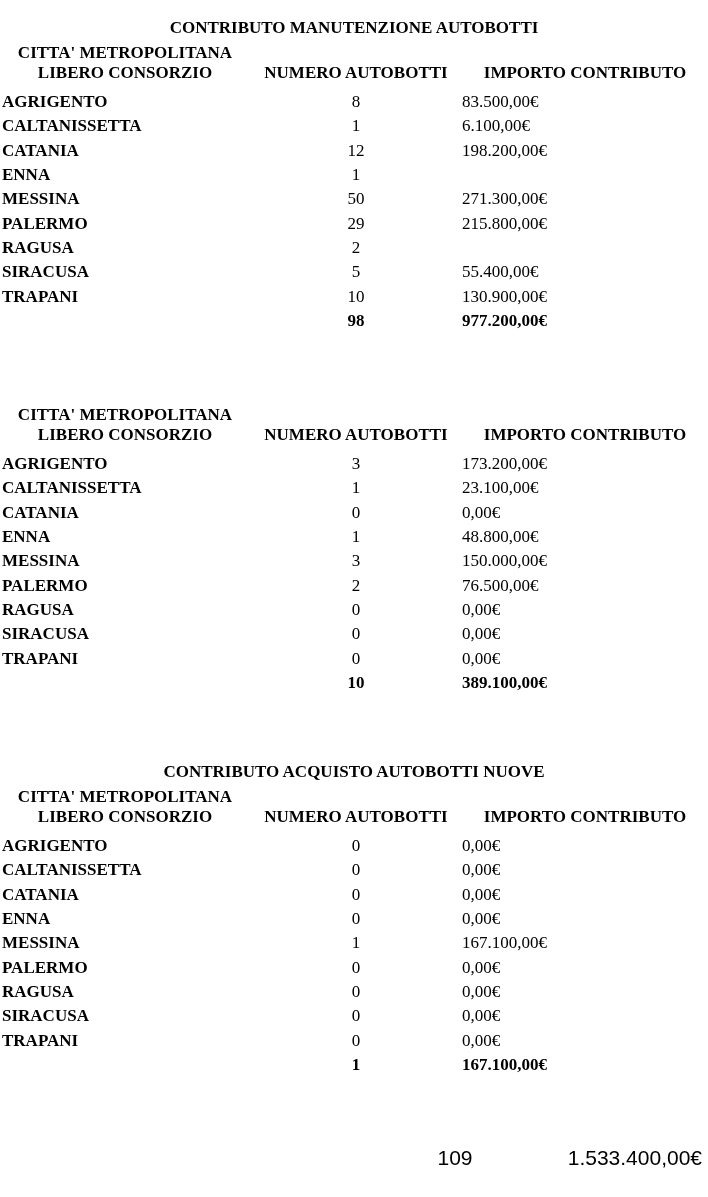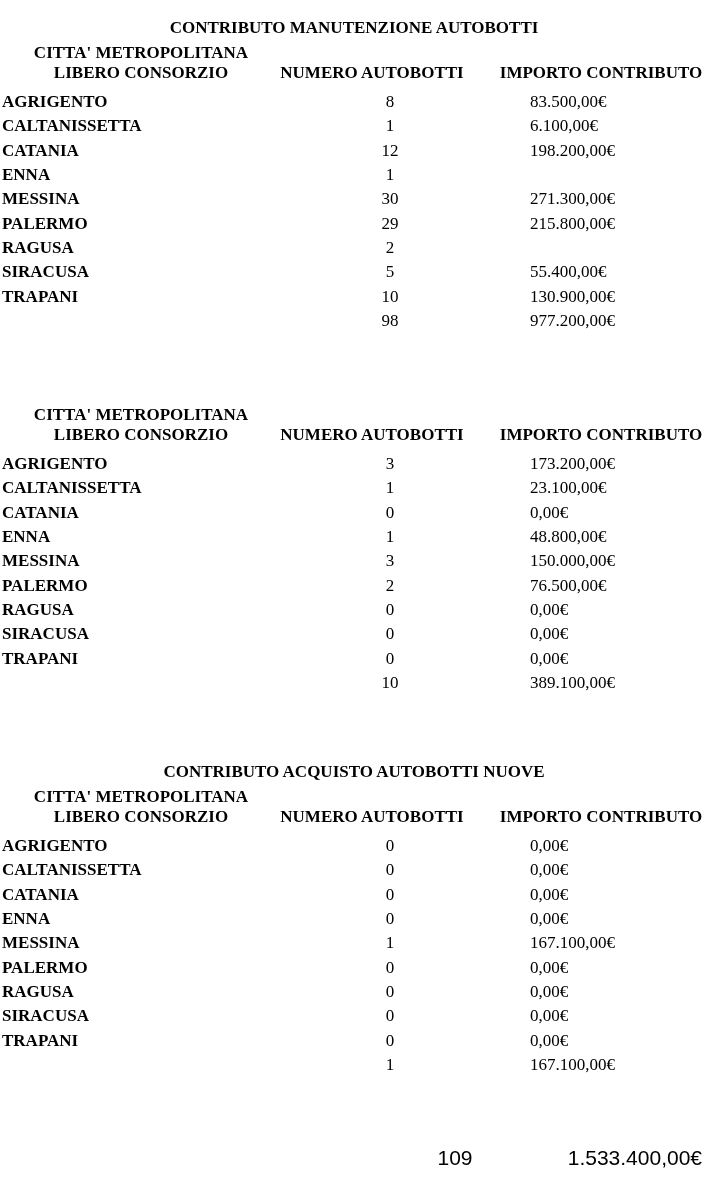--- a/index.html
+++ b/index.html
@@ -22,42 +22,40 @@
     text-align: center;
     font-weight: bold;
     font-size: 17px;
     line-height: 20px;
   }
   .thead {
     display: grid;
     grid-template-columns: 250px 212px 246px;
     margin-top: 5px;
     align-items: end;
-    padding-left: 16px;
   }
   .th {
     text-align: center;
     font-weight: bold;
     font-size: 17px;
     line-height: 20px;
   }
   .th-entity .line { display: block; }
   .tbody { margin-top: 7px; }
   .trow {
     display: grid;
     grid-template-columns: 250px 212px 246px;
     height: 24.33px;
     line-height: 24.33px;
     font-size: 17px;
-    gap: 34px;
   }
   .c-city { font-weight: bold; padding-left: 2px; white-space: nowrap; }
   .c-num  { text-align: center; }
   .c-amt  { text-align: left; padding-right: 5px; white-space: nowrap; }
-  .trow.totals .c-num, .trow.totals .c-amt { font-weight: normal; }
+  .trow.totals .c-num, .trow.totals .c-amt { font-weight: bold; }
 
   .grand-row {
     position: absolute;
     top: 1146px;
     left: 0;
     width: 708px;
     height: 24px;
     font-family: "Liberation Sans", sans-serif;
     font-size: 21px;
     line-height: 24px;
@@ -107,21 +105,21 @@
         <div class="c-city">CATANIA</div>
         <div class="c-num">12</div>
         <div class="c-amt">198.200,00€</div>
       </div>
           <div class="trow">
         <div class="c-city">ENNA</div>
         <div class="c-num">1</div>
       </div>
           <div class="trow">
         <div class="c-city">MESSINA</div>
-        <div class="c-num">30</div>
+        <div class="c-num">50</div>
         <div class="c-amt">271.300,00€</div>
       </div>
           <div class="trow">
         <div class="c-city">PALERMO</div>
         <div class="c-num">29</div>
         <div class="c-amt">215.800,00€</div>
       </div>
           <div class="trow">
         <div class="c-city">RAGUSA</div>
         <div class="c-num">2</div>

